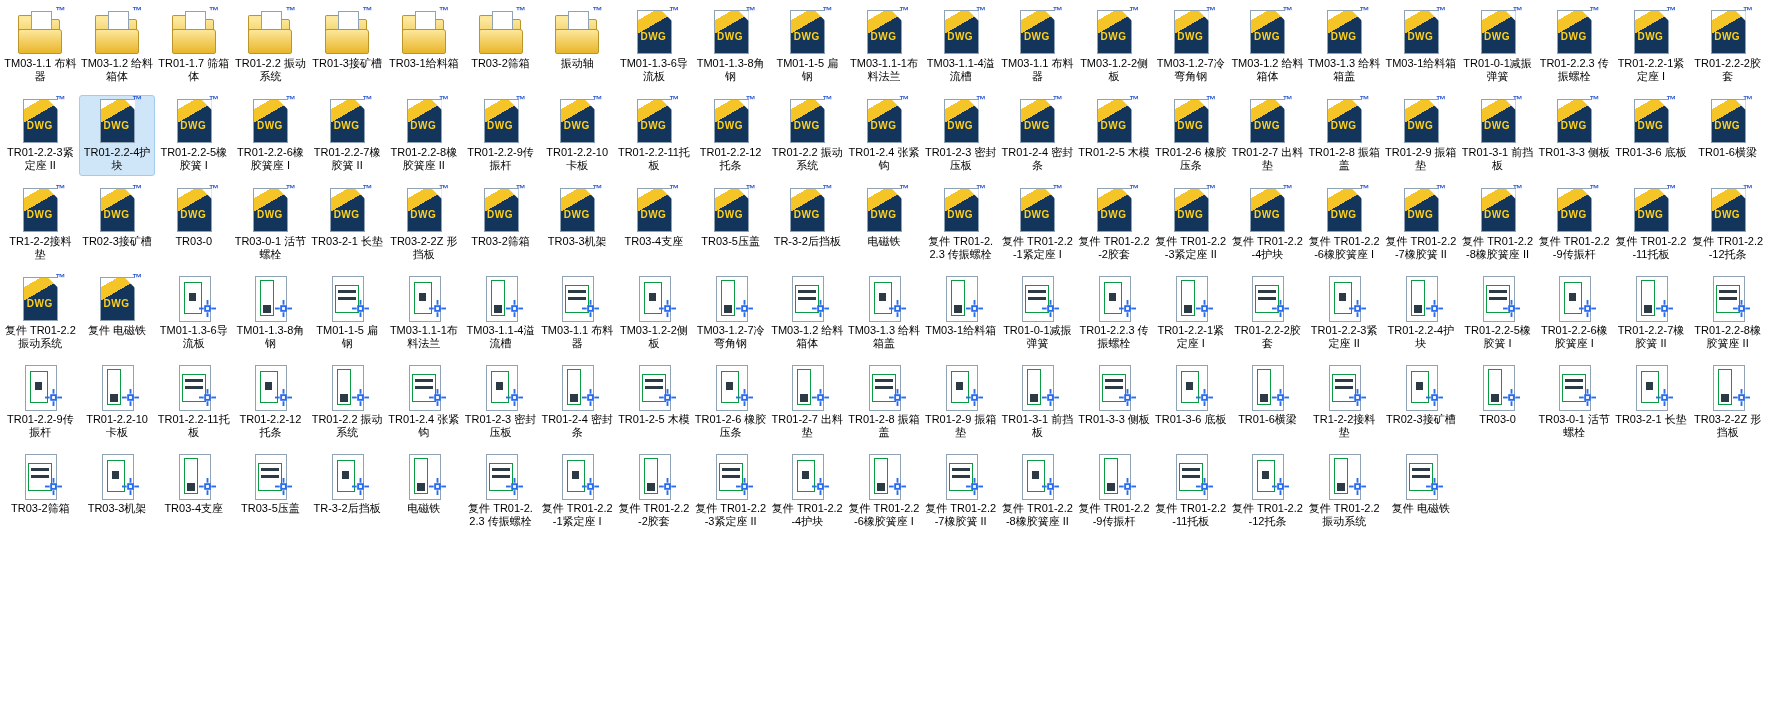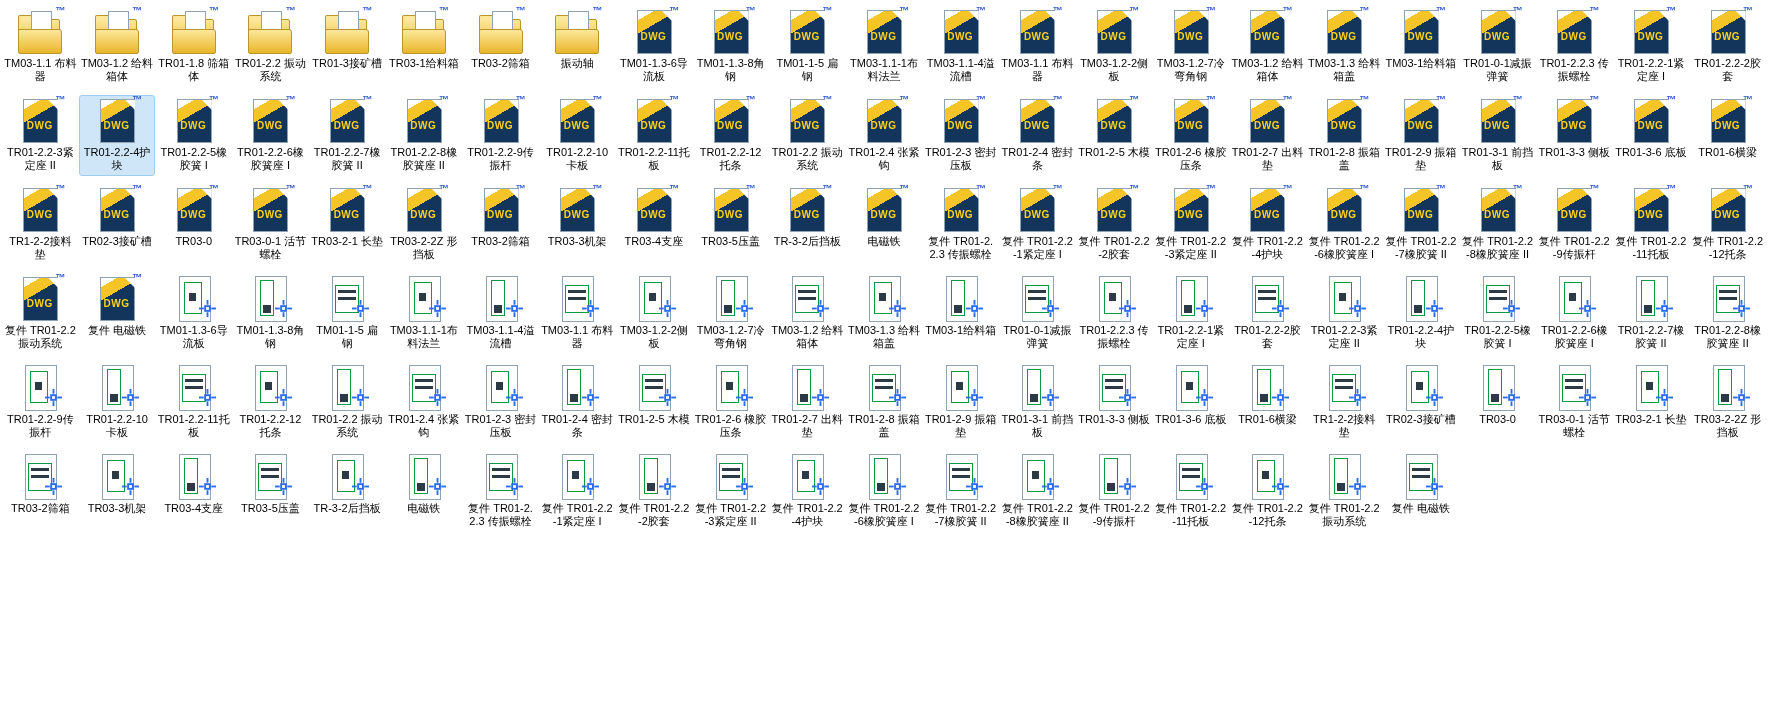--- a/index.html
+++ b/index.html
@@ -119,21 +119,21 @@
       </div>
       <div class="label">TM03-1.2 给料箱体</div>
     </div>
     <div class="item">
       <div class="icon folder">
         <span class="back"></span>
         <span class="page"></span>
         <span class="front"></span>
         <span class="tm">™</span>
       </div>
-      <div class="label">TR01-1.8 筛箱体</div>
+      <div class="label">TR01-1.7 筛箱体</div>
     </div>
     <div class="item">
       <div class="icon folder">
         <span class="back"></span>
         <span class="page"></span>
         <span class="front"></span>
         <span class="tm">™</span>
       </div>
       <div class="label">TR01-2.2 振动系统</div>
     </div>

